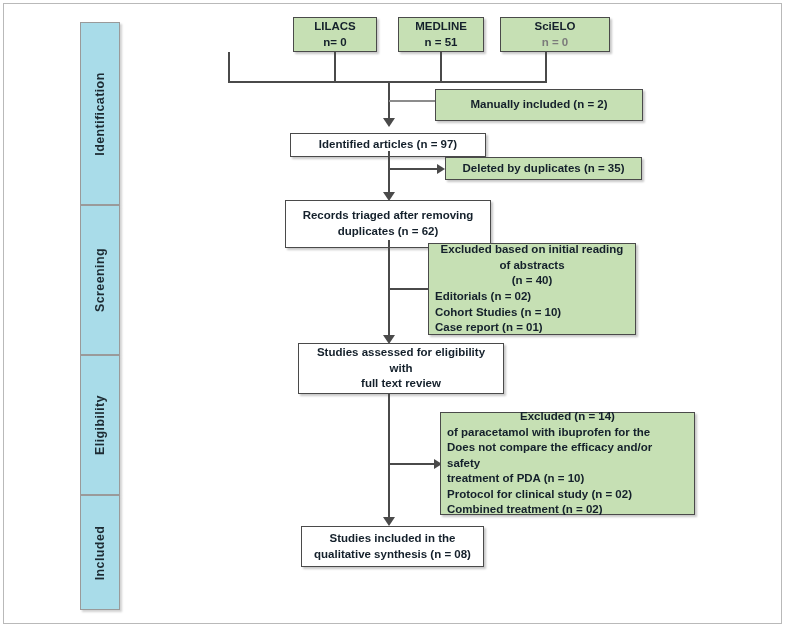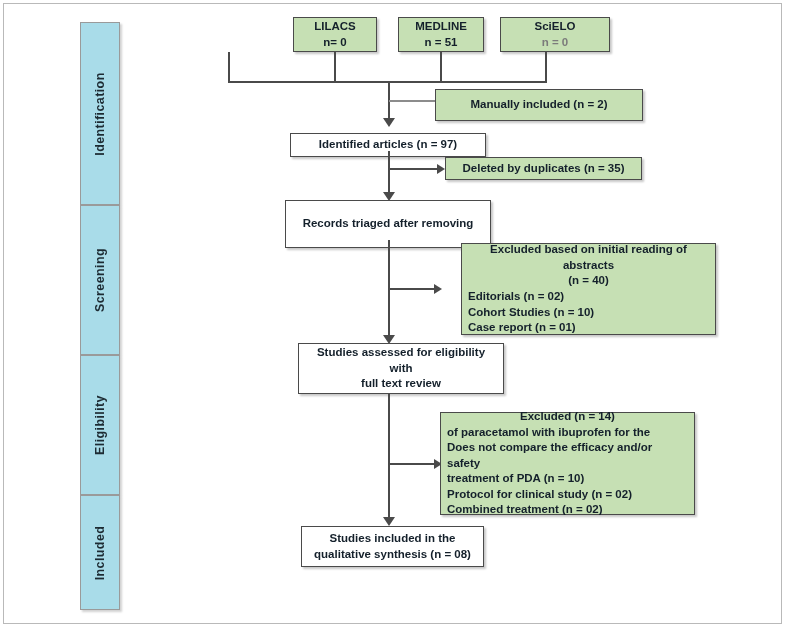--- a/index.html
+++ b/index.html
@@ -183,28 +183,29 @@
 
   <div class="box green" style="left:445px; top:157px; width:197px; height:23px;">
     <span class="txt">Deleted by duplicates (n = 35)</span>
   </div>
 
   <div class="arrow-down" style="left:383px; top:192px;"></div>
 
   <div class="box" style="left:285px; top:200px; width:206px; height:48px;">
     <span class="txt">
       <span class="line">Records triaged after removing</span>
+      <span class="line">duplicates  (n = 62)</span>
     </span>
   </div>
 
   <div class="vline" style="left:388px; top:240px; height:101px;"></div>
   <div class="hline" style="left:389px; top:288px; width:47px;"></div>
   <div class="arrow-right" style="left:434px; top:284px;"></div>
 
-  <div class="box green left-align" style="left:461px; top:243px; width:255px; height:92px;">
+  <div class="box green left-align" style="left:428px; top:243px; width:208px; height:92px;">
     <span class="txt">
       <span class="center-line">Excluded based on initial reading of abstracts</span>
       <span class="center-line">(n = 40)</span>
       <span class="line">Editorials (n = 02)</span>
       <span class="line">Cohort Studies (n = 10)</span>
       <span class="line">Case report  (n = 01)</span>
     </span>
   </div>
 
   <div class="arrow-down" style="left:383px; top:335px;"></div>

